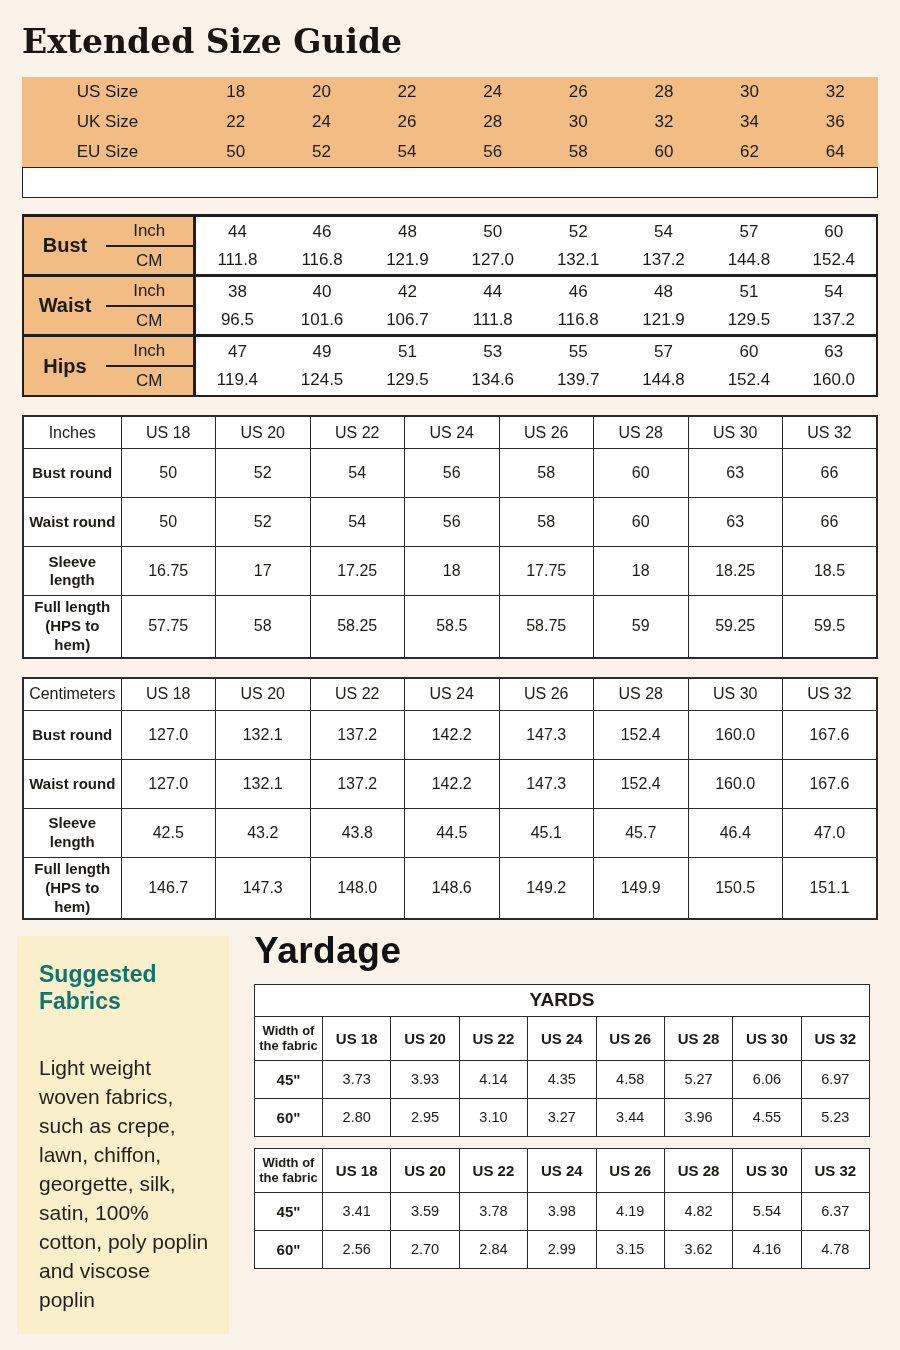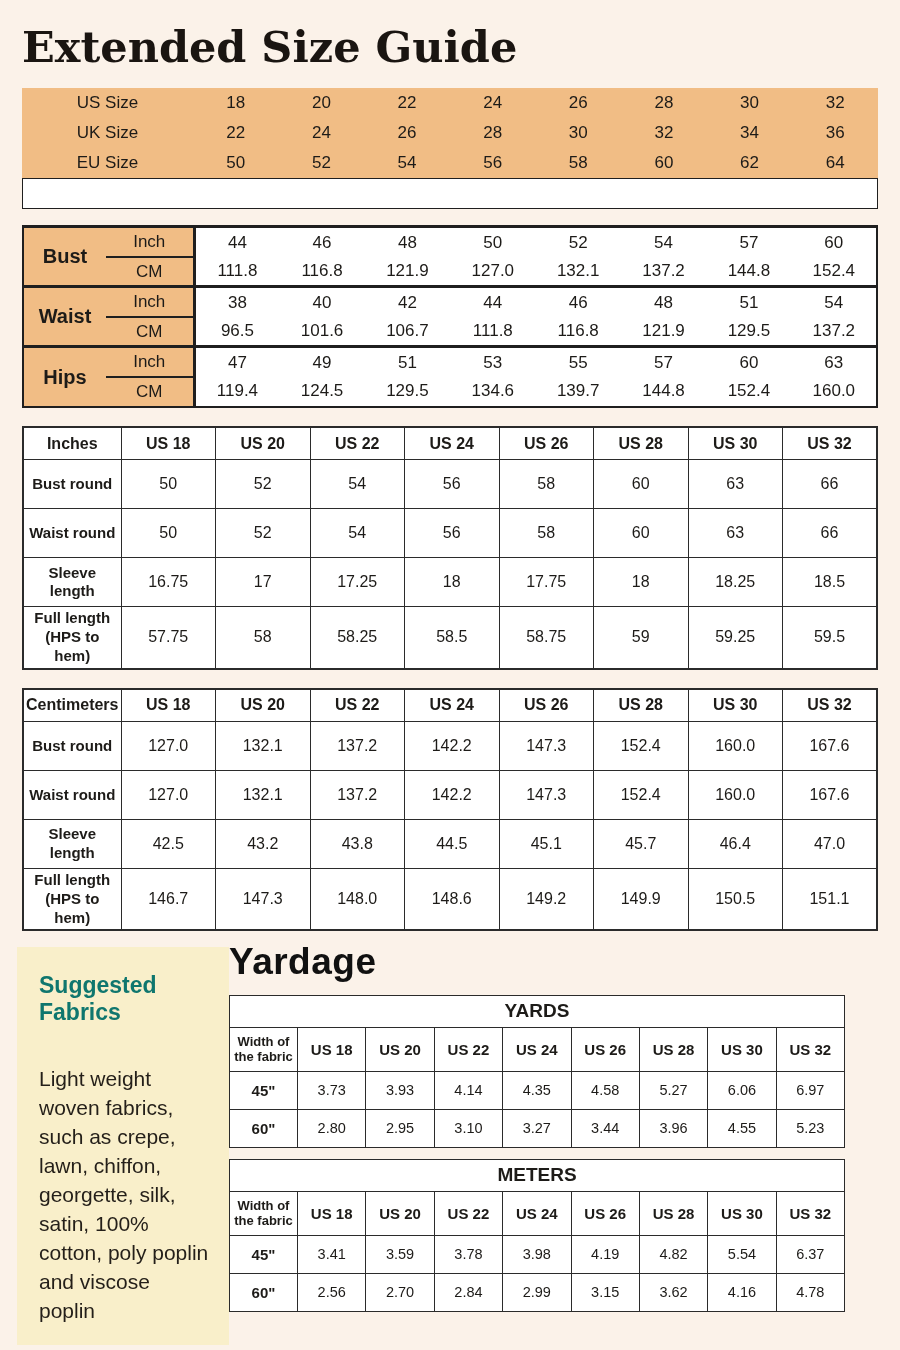--- a/index.html
+++ b/index.html
@@ -9,21 +9,21 @@
     background: #fbf2e9;
     font-family: "Liberation Sans", sans-serif;
     color: #1d1b18;
     overflow: hidden;
   }
   .page { padding: 0 22px; }
 
   h1.serif-title {
     font-family: "DejaVu Serif", serif;
     font-weight: 700;
-    font-size: 43px;
+    font-size: 33px;
     line-height: 1.1;
     margin: 0;
     color: #1a1511;
   }
   #title-extended { padding-top: 24px; }
   #title-garment  { margin-top: 24px; }
 
   
   table.conv {
     width: 856px; margin-top: 17px;
@@ -70,21 +70,21 @@
     width: 856px; margin-top: 18px;
     border-collapse: collapse; table-layout: fixed;
     background: #ffffff;
     border: 2px solid #2b2b2b;
   }
   table.garment col.g-label { width: 98px; }
   table.garment th, table.garment td {
     border: 1.5px solid #2b2b2b;
     text-align: center; padding: 0;
   }
-  table.garment thead th { height: 33px; font-size: 16px; font-weight: bold; }
+  table.garment thead th { height: 33px; font-size: 16px; font-weight: normal; }
   table.garment tbody tr { height: 49px; }
   table.garment tbody th { font-size: 15px; font-weight: bold; padding: 2px 3px; line-height: 1.25; }
   table.garment tbody td { font-size: 16px; font-weight: normal; }
 
   
   .bottom {
     display: flex; align-items: flex-start;
     margin: 10px 0 0 -5px;
   }
   .fabrics {
@@ -95,21 +95,21 @@
   }
   .fabrics h2 {
     margin: 0; font-size: 23px; font-weight: bold; color: #0f766e;
   }
   .fabrics p {
     margin: 38px 0 0 0;
     width: 170px;
     font-size: 21px; line-height: 29px;
     color: #241f19;
   }
-  .yardage-col { width: 740px; }
+  .yardage-col { margin-left: 25px; width: 740px; }
   h2.ytitle {
     margin: 0; font-size: 37px; font-weight: bold;
     line-height: 1.15; color: #111;
     letter-spacing: 0.5px;
   }
   table.yardage {
     width: 616px; margin-top: 11px;
     border-collapse: collapse; table-layout: fixed;
     background: #ffffff;
     border: 1.5px solid #2b2b2b;
@@ -445,23 +445,20 @@
             </tr>
           </tbody>
       </table>
 
       <table class="yardage">
         <colgroup>
             <col class="y-label">
             <col span="8" class="y-size">
           </colgroup>
         <thead id="yardage-head-1">
-            <tr class="banner">
-              <th colspan="9">METERS</th>
-            </tr>
             <tr class="cols">
               <th class="wf">Width of the fabric</th>
               <th>US 18</th>
               <th>US 20</th>
               <th>US 22</th>
               <th>US 24</th>
               <th>US 26</th>
               <th>US 28</th>
               <th>US 30</th>
               <th>US 32</th>

